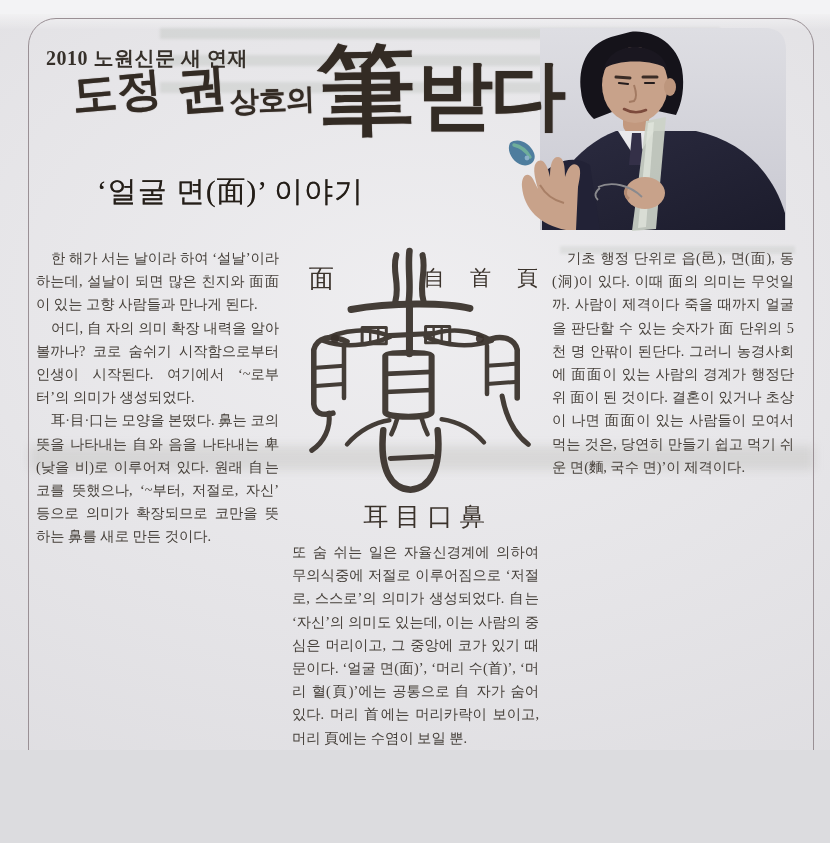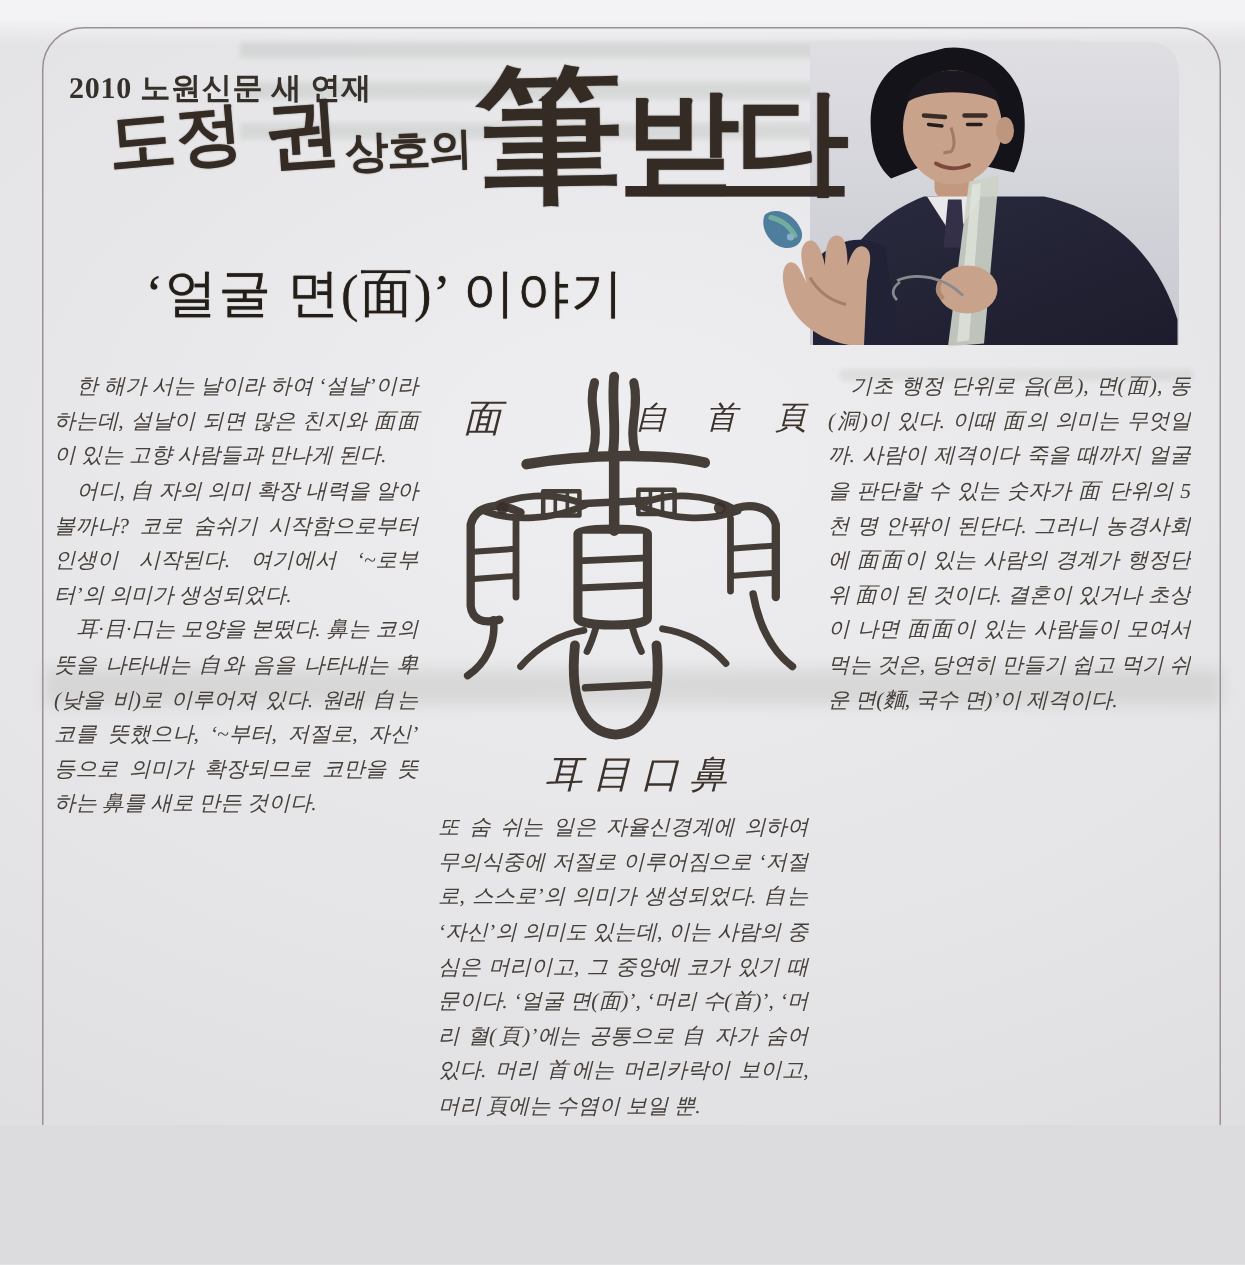--- a/index.html
+++ b/index.html
@@ -35,30 +35,30 @@
   }
   .cal-title{
     position:absolute; left:58px; top:52px; z-index:3; display:flex; align-items:flex-end;
     color:var(--calligraphy,#332b24); font-weight:bold; white-space:nowrap;
     text-shadow:0 0 1px rgba(40,28,18,.55);
   }
   .cal-title .s1{font-size:45px; transform:rotate(-5deg); margin:0 4px 10px 14px;}
   .cal-title .s2{font-size:51px; transform:rotate(-4deg); margin:0 1px 8px 10px;}
   .cal-title .s3{font-size:29px; margin:0 0 11px 2px; letter-spacing:-1px; transform:rotate(-2deg);}
   .cal-title .s4{font-size:97px; line-height:.82; margin-left:4px; transform:rotate(-1deg);}
-  .cal-title .s5{font-size:76px; line-height:.9; margin:0 0 2px 2px; letter-spacing:-3px;text-decoration:underline;}
+  .cal-title .s5{font-size:76px; line-height:.9; margin:0 0 2px 2px; letter-spacing:-3px;}
   .subtitle{
-    position:absolute; left:97px; top:172px; z-index:3; font-size:35px; color:var(--headline,#241e18);
+    position:absolute; left:97px; top:172px; z-index:3; font-size:29px; color:var(--headline,#241e18);
     letter-spacing:1px; text-shadow:0 0 .6px rgba(30,22,14,.7);
   }
   .photo{position:absolute; left:480px; top:25px; width:312px; height:208px; z-index:1;}
   .photo svg{display:block;}
   .columns{
     position:absolute; left:36px; top:247px; width:758px; height:574px; overflow:hidden;
-    display:grid; grid-template-columns:243px 247px 242px; column-gap:13px; z-index:2;font-style:italic;
+    display:grid; grid-template-columns:243px 247px 242px; column-gap:13px; z-index:2;
   }
   .col p{
     margin:0; font-size:14.3px; line-height:23.2px; color:var(--ink,#46403a);
     text-align:justify; text-indent:1.05em; word-break:break-word;
   }
   .col p.noindent{text-indent:0;}
   .artwork{position:relative; width:247px; height:288px; margin-bottom:6px;}
   .bar-left{position:absolute; left:10px; top:833px; width:452px; height:5px; z-index:4;
     background:linear-gradient(90deg,#2e2a28,#4a4542 75%,#6b6663); border-radius:2px;}
   .bar-right{position:absolute; left:522px; top:835px; width:261px; height:3px; background:#75706d; z-index:4;}

